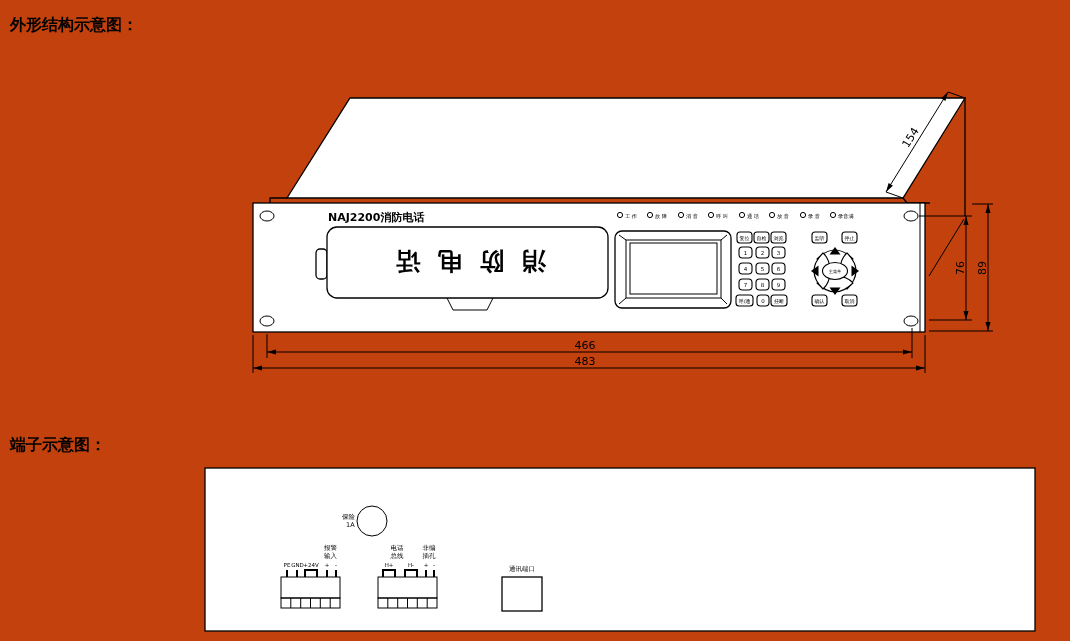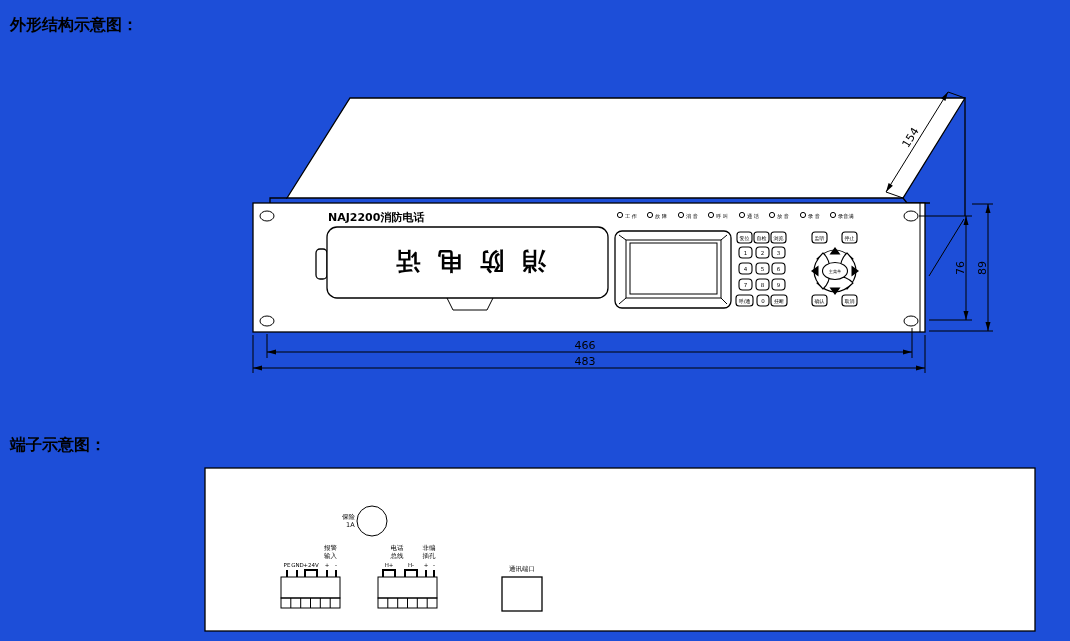--- a/index.html
+++ b/index.html
@@ -1,16 +1,16 @@
 <!DOCTYPE html>
 <html><head>
 <meta charset="utf-8">
 <style>
   html,body{margin:0;padding:0;background:#fff;}
-  #app{position:relative;width:1070px;height:641px;background:#1d4ed8;overflow:hidden;}
+  #app{position:relative;width:1070px;height:641px;background:#c2410c;overflow:hidden;}
   svg{position:absolute;left:0;top:0;}
   svg text{font-family:"DejaVu Sans",sans-serif;fill:#000;}
   .t-title{font-size:16px;font-weight:bold;}
   .model{font-size:11px;font-weight:bold;}
   .handset{font-size:24px;letter-spacing:18px;font-weight:bold;}
   .led-l{font-size:5.2px;}
   .bt{font-size:5px;text-anchor:middle;}
   .dg{font-size:5.5px;text-anchor:middle;}
   .tiny{font-size:4.2px;text-anchor:middle;}
   .dim{font-size:11px;text-anchor:middle;}

